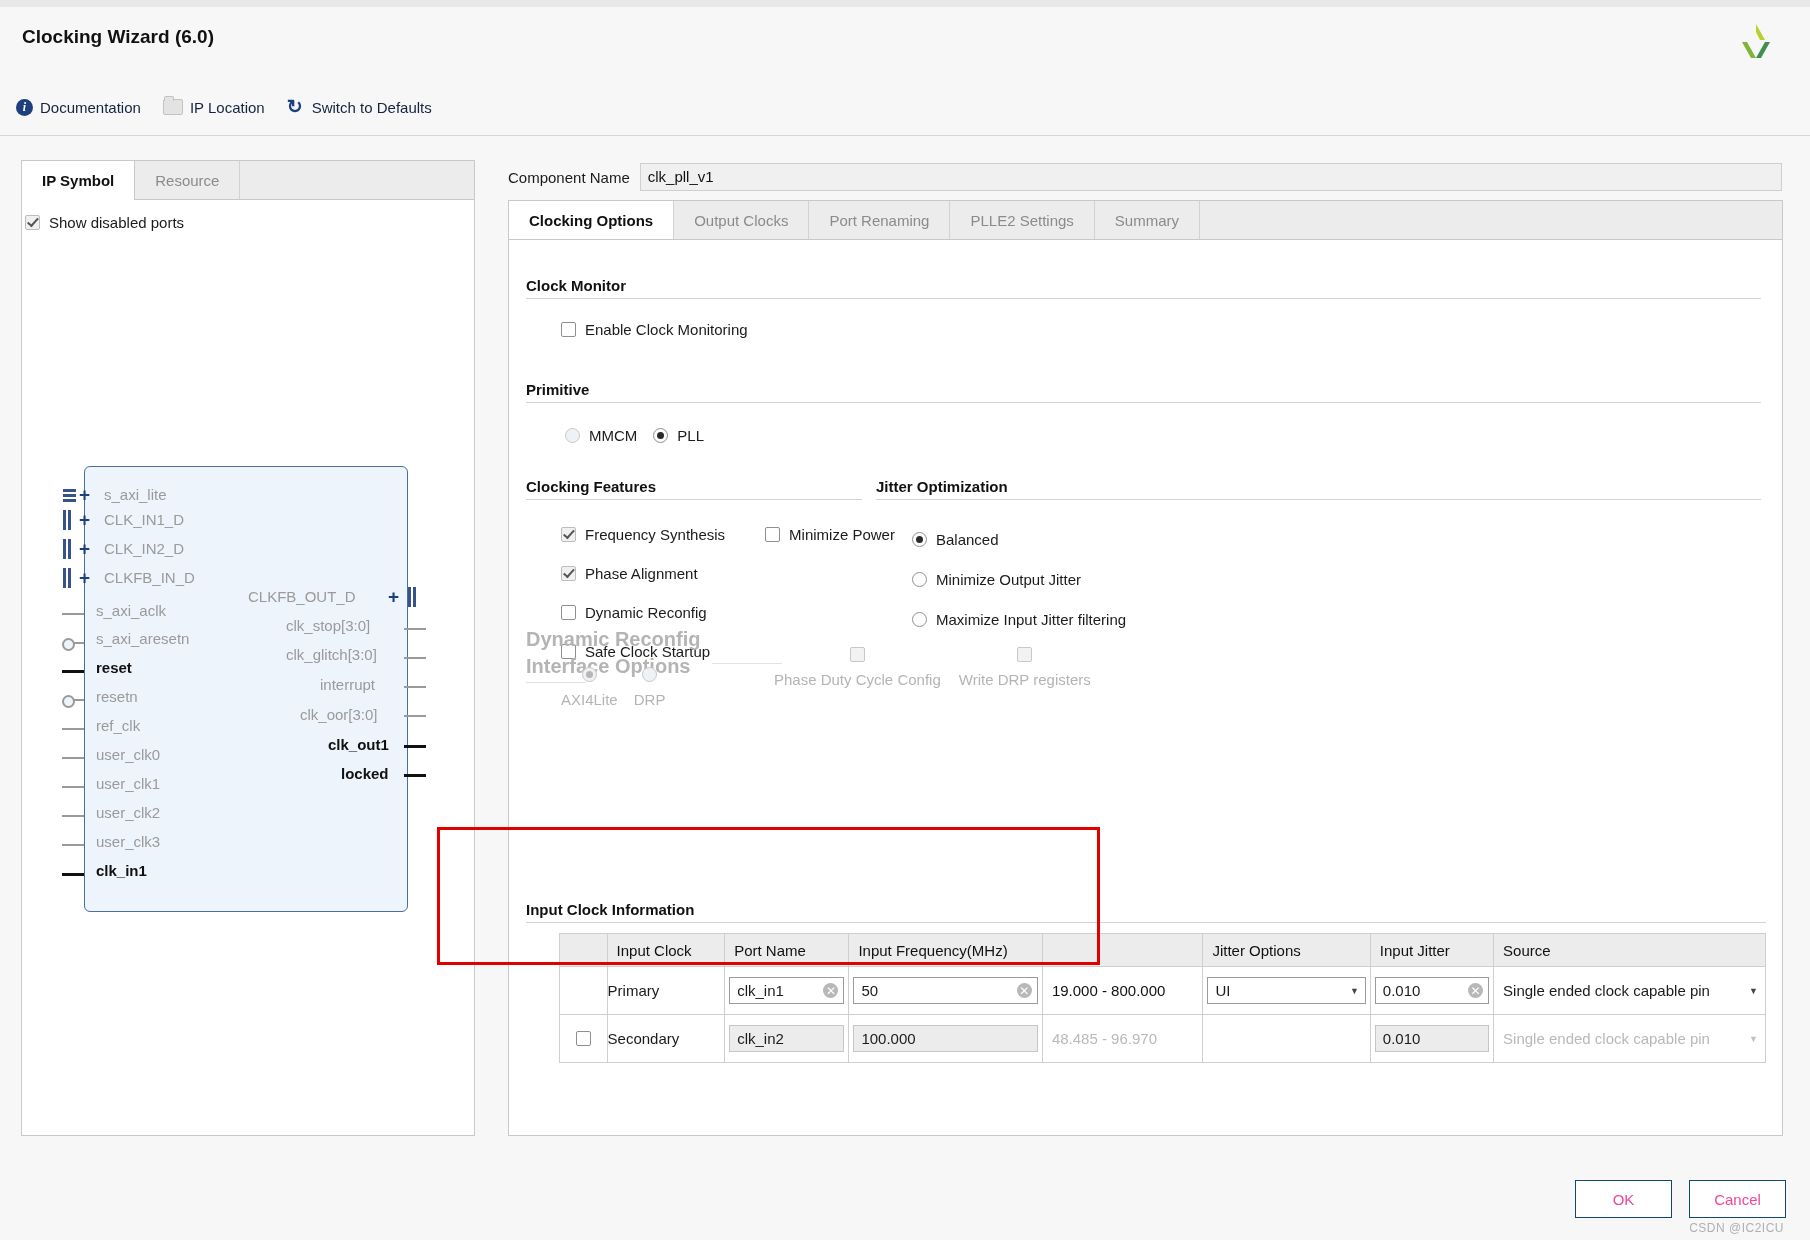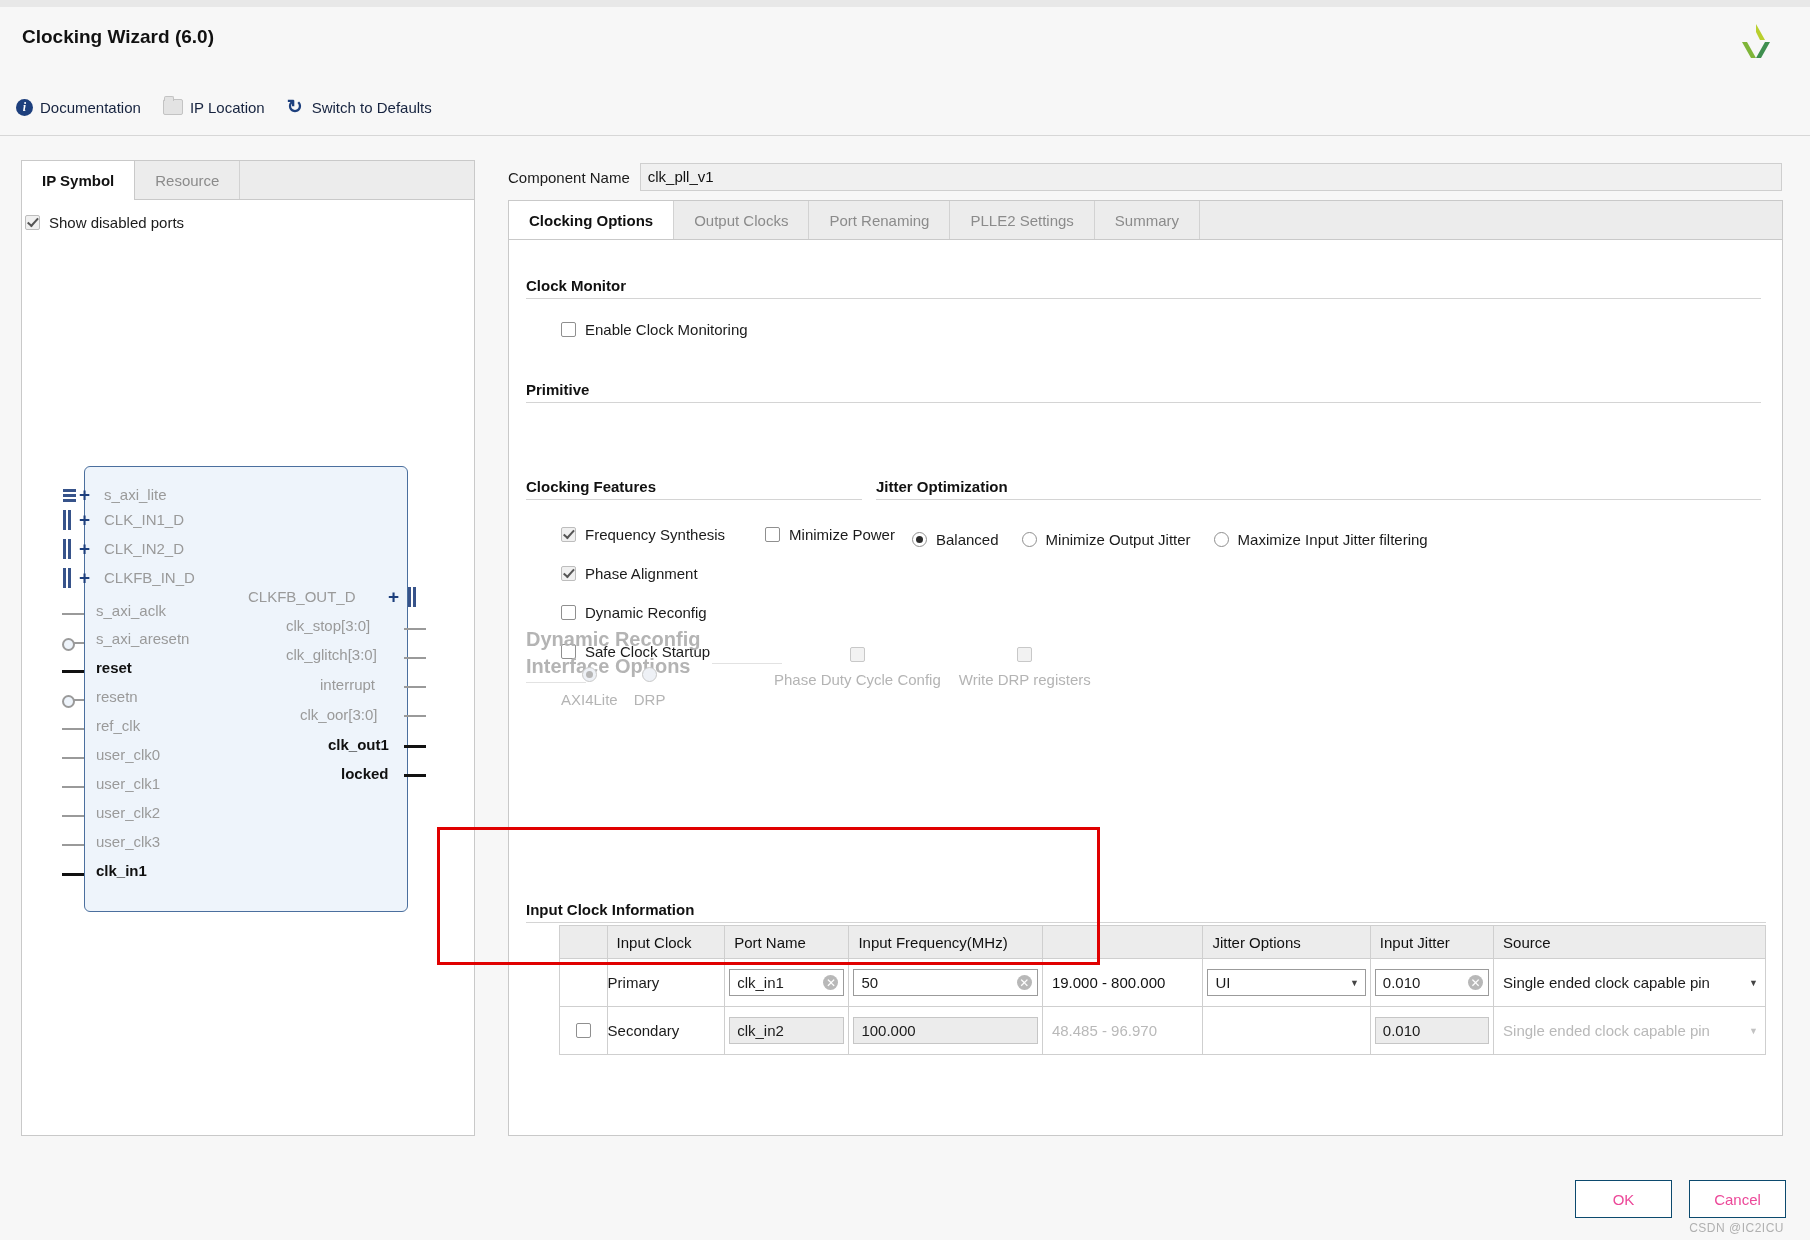--- a/index.html
+++ b/index.html
@@ -80,21 +80,21 @@
 
   .sec{position:absolute;}
   .sec-title{font-size:15px;font-weight:bold;color:#111;padding-bottom:4px;}
   .sec-rule{height:1px;background:#d4d4d4;}
 
   .opt{display:flex;align-items:center;gap:9px;font-size:15px;color:#1b1b1b;}
   .opt.dis{color:#b4b4b4;flex-direction:column;}
 
   
   .ici{position:absolute;left:17px;top:700px;width:1240px;}
-  .tbl{border-collapse:collapse;margin-top:2px;margin-left:33px;font-size:15px;border-radius:8px;}
+  .tbl{border-collapse:collapse;margin-top:10px;margin-left:33px;font-size:15px;border-radius:8px;}
   .tbl th{background:#ececec;border:1px solid #cfcfcf;font-weight:normal;color:#111;
     text-align:left;padding:5px 9px;height:22px;}
   .tbl td{border:1px solid #cfcfcf;padding:0;height:33px;background:#fff;}
   .cellpad{padding:0 9px;}
   .cellwrap{display:flex;align-items:center;height:31px;}
   .fld{display:flex;align-items:center;justify-content:space-between;height:27px;margin:2px 4px;
     border:1px solid #9b9b9b;background:#fff;padding:0 5px 0 7px;box-sizing:border-box;}
   .fld.dis{background:#ececec;border-color:#c6c6c6;color:#1b1b1b;}
   .clr{width:15px;height:15px;border-radius:50%;background:#b8b8b8;color:#fff;font-size:12px;
     display:flex;align-items:center;justify-content:center;flex:none;cursor:pointer;line-height:1;}
@@ -267,20 +267,30 @@
       <div class="sec-rule"></div>
       <div class="opt" style="margin:22px 0 0 35px;">
         <span class="cbox"></span>
         <span>Enable Clock Monitoring</span>
       </div>
     </div>
 
     <div class="sec" style="left:17px;top:180px;width:1235px;">
       <div class="sec-title">Primitive</div>
       <div class="sec-rule"></div>
+      <div style="display:flex;align-items:center;gap:16px;margin:24px 0 0 39px;">
+        <div class="opt">
+          <span class="rbox dis"></span>
+          <span>MMCM</span>
+        </div>
+        <div class="opt">
+          <span class="rbox on"></span>
+          <span>PLL</span>
+        </div>
+      </div>
     </div>
 
     <div class="sec" style="left:17px;top:277px;width:336px;">
       <div class="sec-title">Clocking Features</div>
       <div class="sec-rule"></div>
     </div>
     <div style="position:absolute;left:52px;top:325px;display:flex;flex-direction:column;gap:22px;">
       <div style="display:flex;align-items:center;gap:40px;">
         <div class="opt">
           <span class="cbox gray checked"></span>
@@ -302,21 +312,21 @@
       <div class="opt">
         <span class="cbox"></span>
         <span>Safe Clock Startup</span>
       </div>
     </div>
 
     <div class="sec" style="left:367px;top:277px;width:885px;">
       <div class="sec-title">Jitter Optimization</div>
       <div class="sec-rule"></div>
     </div>
-    <div style="position:absolute;left:403px;top:330px;display:flex;flex-direction:row;gap:23px;">
+    <div style="position:absolute;left:403px;top:330px;display:flex;flex-direction:column;gap:23px;">
       <div class="opt">
         <span class="rbox on"></span>
         <span>Balanced</span>
       </div>
       <div class="opt">
         <span class="rbox"></span>
         <span>Minimize Output Jitter</span>
       </div>
       <div class="opt">
         <span class="rbox"></span>

